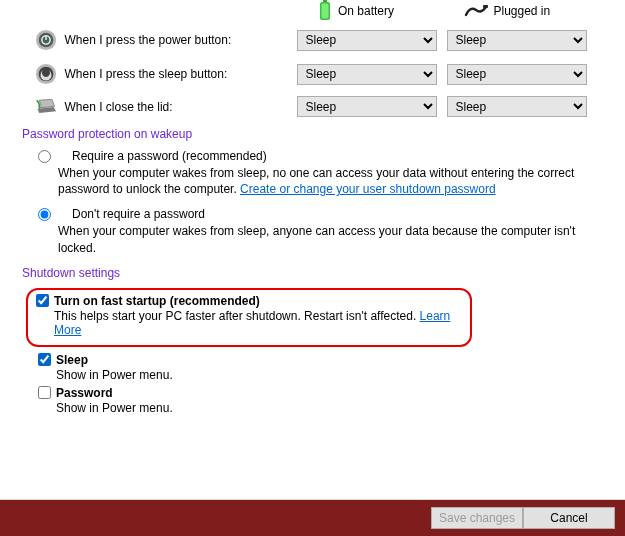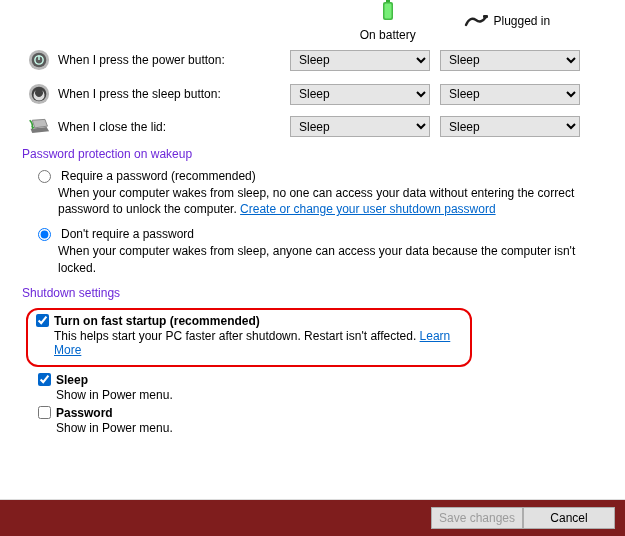--- a/index.html
+++ b/index.html
@@ -9,38 +9,38 @@
       color: #000;
       background: #fff;
       width: 625px;
       height: 536px;
       overflow: hidden;
       position: relative;
     }
     .content { padding: 0 22px 0 22px; }
     .header-icons { display: flex; margin-bottom: 6px; }
     .hcol { display: flex; align-items: center; gap: 6px; }
-    .hcol1 { margin-left: 296px; width: 140px; flex-direction: column; }
+    .hcol1 { margin-left: 296px; width: 140px; }
     .hcol2 { margin-left: 6px; width: 140px; }
-    .opt-row { display: flex; align-items: center; margin-bottom: 10px; }
+    .opt-row { display: flex; align-items: center; margin-bottom: 10px; justify-content: center; }
     .opt-icon { width: 28px; display: flex; justify-content: center; padding-left: 6px; }
     .opt-label { width: 240px; padding-left: 8px; }
     select.drop {
       width: 140px;
       height: 21px;
       font-family: inherit;
       font-size: 12px;
       background: #e6e6e6;
       border: 1px solid #adadad;
       padding: 0 4px;
       margin-right: 10px;
     }
     .section-title { margin: 10px 0 8px 0; color: #6d28d9; }
     .radio-group { padding-left: 16px; margin-bottom: 8px; }
-    .radio-row { display: flex; align-items: flex-start; gap: 10px; margin-bottom: 2px; }
+    .radio-row { display: flex; align-items: flex-start; gap: 21px; margin-bottom: 2px; }
     .radio-row input[type=radio] { margin-top: 1px; }
     .radio-label { font-size: 12px; }
     .radio-desc { padding-left: 20px; color: #000; margin-bottom: 10px; line-height: 1.35; }
     a.link, span.link { color: #0066cc; text-decoration: underline; cursor: pointer; }
     .shutdown { margin-top: 6px; }
     .chk-block { padding-left: 16px; margin-top: 6px; }
     .chk-row { display: flex; align-items: center; gap: 5px; }
     .chk-row input[type=checkbox] { width: 13px; height: 13px; accent-color: #0066cc; }
     .chk-label { font-size: 12px; }
     .chk-label.bold { font-weight: 600; }

